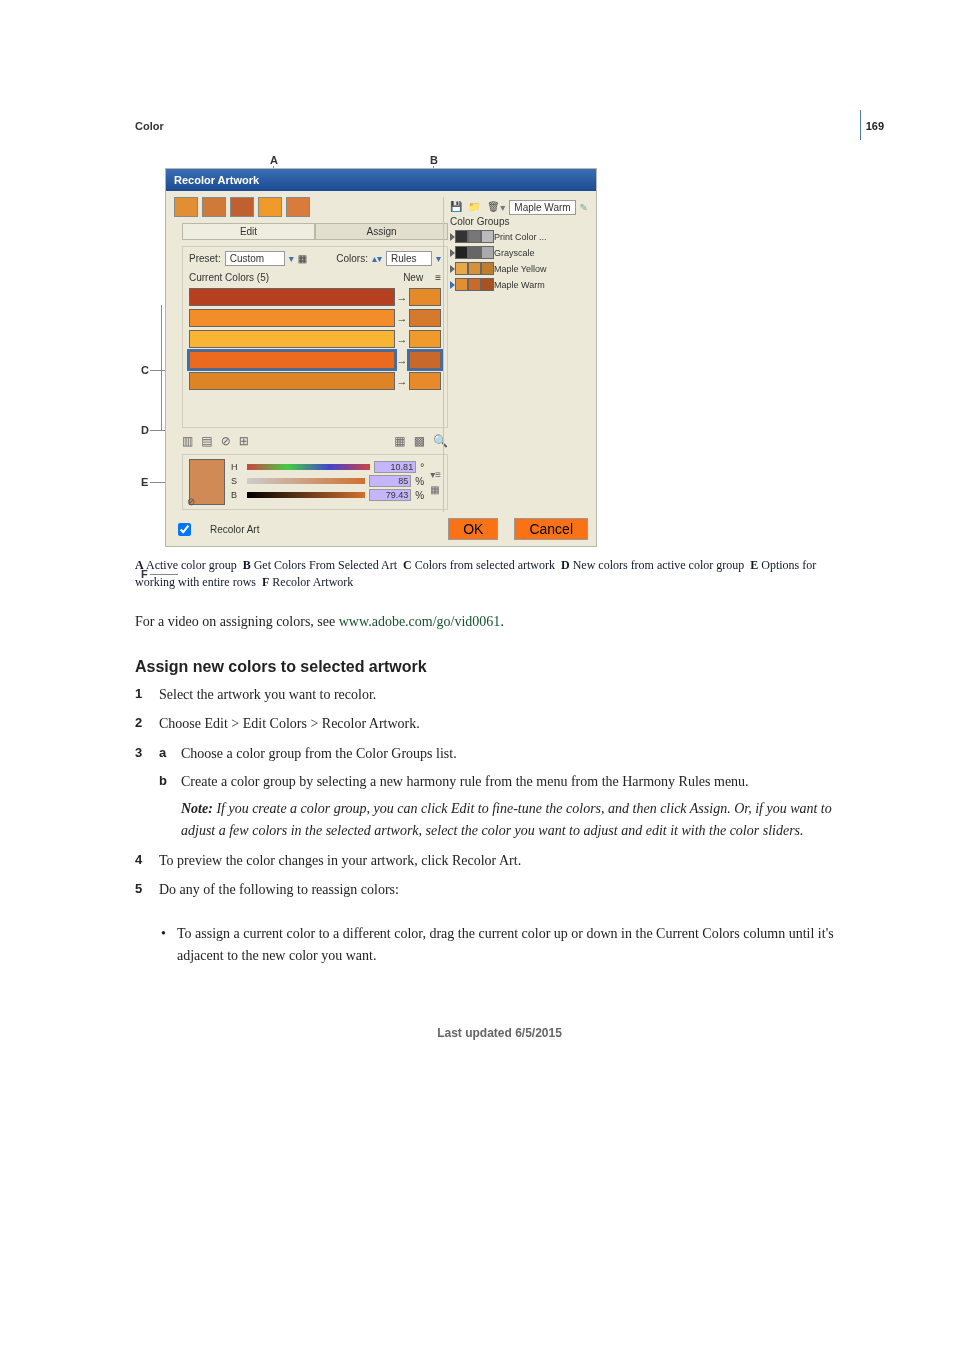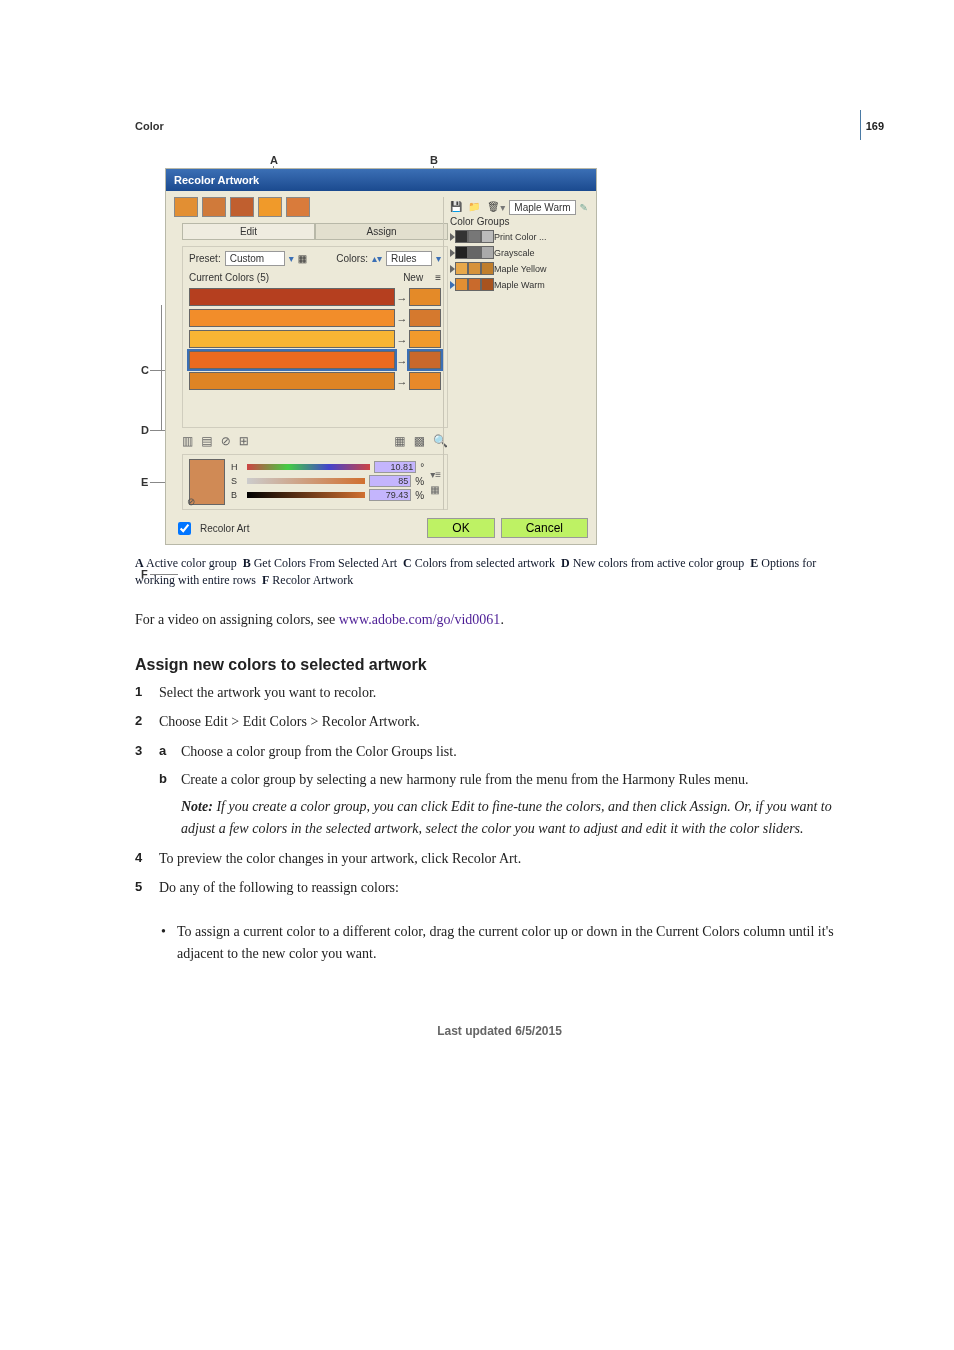--- a/index.html
+++ b/index.html
@@ -30,28 +30,28 @@
   .blank{height:26px}
   .icon-row{display:flex;gap:8px;align-items:center;margin:6px 148px 6px 16px;font-size:12px;color:#666}
   .icon-row .sp{flex:1}
   .hsb{margin:4px 148px 2px 16px;border:1px solid #d0cdbe;padding:4px 6px;display:flex;gap:6px}
   .bigsw{width:34px;height:44px;border:1px solid #666;background:#d08a55}
   .sld{flex:1}
   .sldr{display:flex;align-items:center;gap:4px;margin:2px 0}
   .sldr .lbl{width:12px;font-size:9px}
   .sldr .bar{flex:1;height:6px;background:linear-gradient(90deg,#c44,#4c4,#44c,#c44)}
   .sldr .val{width:38px;background:#c4b5fd;border:1px solid #999;font-size:9px;text-align:right;padding-right:2px}
-  .bottom{display:flex;align-items:center;padding:6px 8px;gap:6px}
-  .btn{background:#bef264;border:1px solid #999;padding:2px 24px;font-size:12px}
+  .bottom{display:flex;align-items:center;padding:6px 8px;gap:16px}
+  .btn{background:#f97316;border:1px solid #999;padding:2px 14px;font-size:14px}
   .callout{position:absolute;font-family:"Myriad Pro",Arial,sans-serif;font-size:11px;font-weight:bold;color:#333}
   .cl-line{position:absolute;background:#888}
   .caption{font-size:12px;color:#0f172a;margin:10px 0 0 0;max-width:700px;line-height:1.4}
   .caption b{font-weight:bold}
   .body-p{font-size:14px;line-height:1.5;margin:20px 0 14px}
-  a.link{color:#4c1d95;text-decoration:none}
+  a.link{color:#14532d;text-decoration:none}
   .h2{font-family:"Myriad Pro",Arial,sans-serif;font-weight:bold;font-size:16px;margin:26px 0 8px}
   ol.steps{list-style:none;padding:0;margin:0;counter-reset:s}
   ol.steps>li{counter-increment:s;position:relative;padding-left:24px;margin:8px 0;font-size:14px;line-height:1.55}
   ol.steps>li::before{content:counter(s);position:absolute;left:0;font-family:"Myriad Pro",Arial,sans-serif;font-weight:bold;font-size:13px}
   .indent{margin-top:8px}
   ol.sub{list-style:none;padding:0;margin:6px 0 0 0;counter-reset:ss}
   ol.sub>li{counter-increment:ss;position:relative;padding-left:22px;margin:6px 0}
   ol.sub>li::before{content:counter(ss,lower-alpha);position:absolute;left:0;font-family:"Myriad Pro",Arial,sans-serif;font-weight:bold;font-size:13px}
   .note{margin-top:6px}
   .note b{font-weight:bold;font-style:italic}

